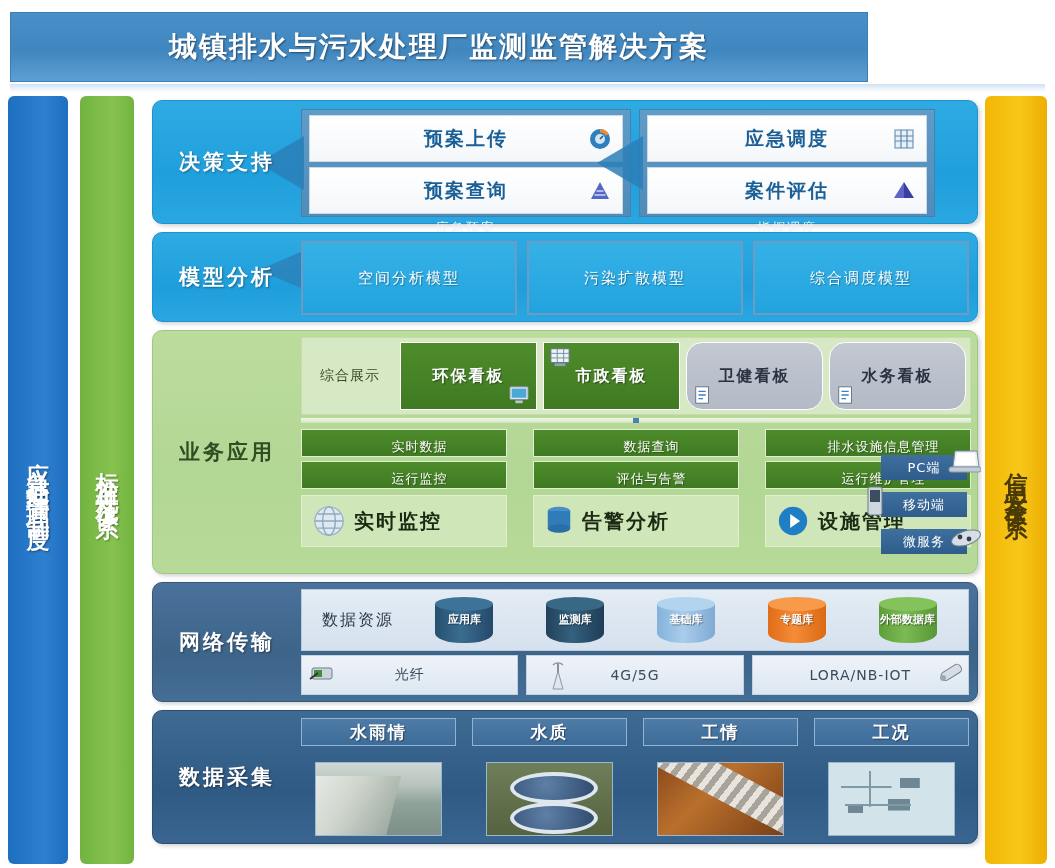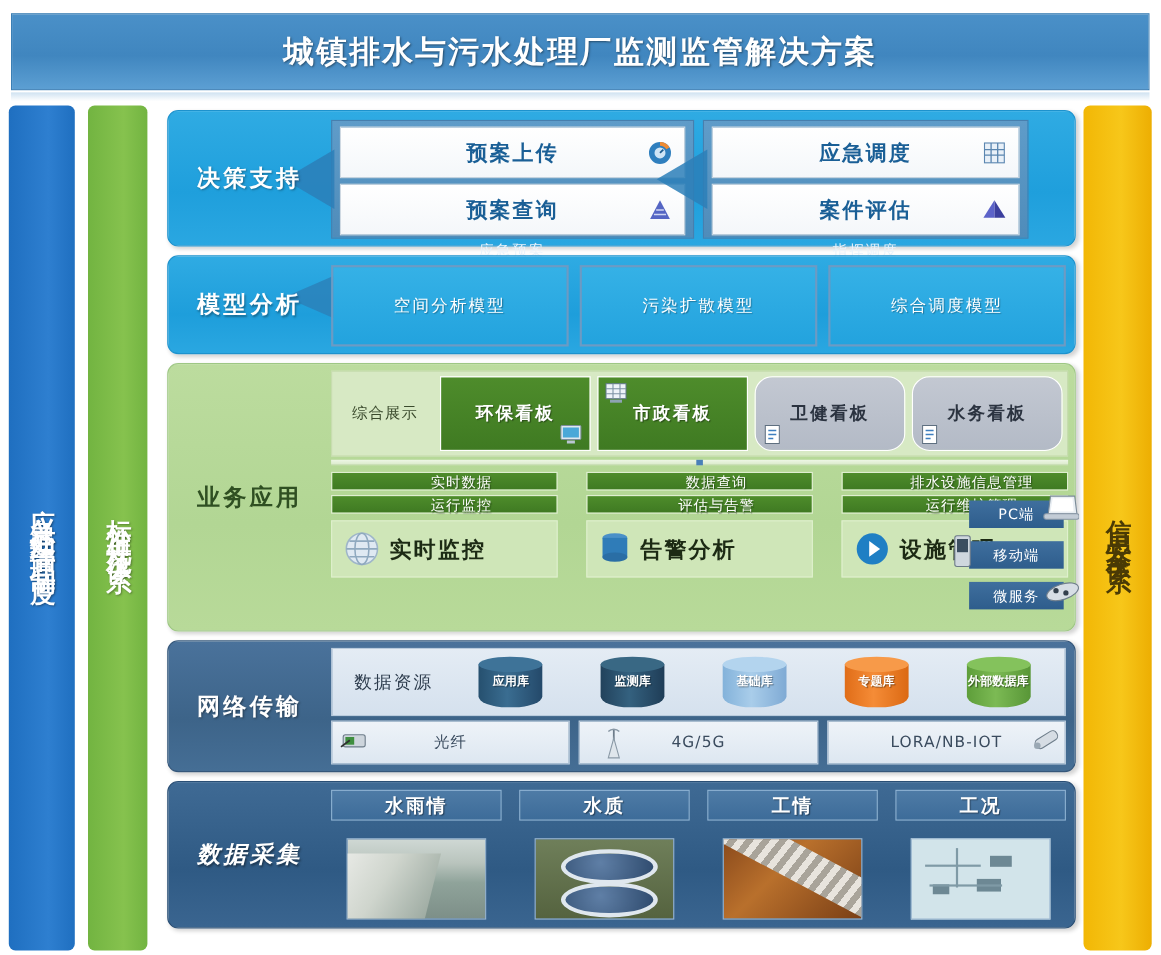--- a/index.html
+++ b/index.html
@@ -6,21 +6,21 @@
   body {
     width:1055px; height:868px;
     background:#ffffff;
     font-family:"DejaVu Sans","Liberation Sans",sans-serif;
     overflow:hidden; position:relative;
   }
   .page { width:1055px; height:868px; position:relative; background:#fff; }
 
   
   .title-bar{
-    position:absolute; left:10px; top:12px; width:1035px; height:70px;
+    position:absolute; left:10px; top:12px; width:858px; height:70px;
     background:linear-gradient(180deg,#4a90c8 0%,#4086bf 55%,#5c9fd3 100%);
     display:flex; align-items:center; justify-content:center;
     border:1px solid #3b7fb5;
   }
   .title-text{
     color:#ffffff; font-size:28px; font-weight:bold; letter-spacing:2px;
     text-shadow:1px 1px 2px rgba(0,0,0,.45);
   }
   .title-under{
     position:absolute; left:10px; top:84px; width:1035px; height:8px;
@@ -127,23 +127,23 @@
   .ico-tl{ left:5px; top:4px; }
   .ico-br{ right:6px; bottom:4px; }
   .ico-bl{ left:5px; bottom:4px; }
 
   .dash-sep{ height:5px; background:linear-gradient(180deg,#eef6e6,#dcebcd); margin:3px 0 6px 0; border-bottom:1px solid #cfe0bd;}
   .dash-sep i{ display:block; width:6px; height:5px; background:#4a80b8; margin:0 auto; }
 
   .biz-cols{ display:flex; gap:26px; }
   .biz-col{ flex:1; }
   .biz-btn{
-    height:17px; background:linear-gradient(180deg,#4e8c2b,#3f7a22);
+    height:28px; background:linear-gradient(180deg,#4e8c2b,#3f7a22);
     border:1px solid #dfeed0; margin-bottom:4px;
-    display:flex; align-items:flex-start; justify-content:center;padding-left:31px;
+    display:flex; align-items:flex-end; justify-content:center;padding-left:31px;
   }
   .biz-btn span{ color:#fff; font-size:13px; letter-spacing:1px; text-shadow:1px 1px 1px rgba(0,0,0,.35); }
   .biz-big{
     margin-top:6px; height:52px; background:#cfe6b8; border:1px solid #dff0cd;
     display:flex; align-items:center; gap:8px; padding-left:10px; position:relative;
   }
   .biz-big .t{ color:#1c2a14; font-size:20px; font-weight:bold; letter-spacing:2px; }
 
   .clients{ position:absolute; right:4px; top:118px; width:86px; }
   .client-chip{
@@ -183,21 +183,21 @@
     display:flex; align-items:center; justify-content:center; position:relative;
   }
   .net-chip span{ color:#3a4b5e; font-size:14px; letter-spacing:1px; }
 
   
   #layer-data{
     height:134px;
     background:linear-gradient(180deg,#3f6a94,#2f5a84 60%,#3a6590);
     border:1px solid #2a4f75;
   }
-  #layer-data .layer-label{ color:#fff; text-shadow:1px 1px 2px rgba(0,0,0,.45);font-style:italic; }
+  #layer-data .layer-label{ color:#fff; text-shadow:1px 1px 2px rgba(0,0,0,.45); }
   .data-row{ position:absolute; left:148px; top:7px; right:8px; bottom:7px; display:flex; gap:16px; }
   .data-card{ flex:1; display:flex; flex-direction:column;gap:13px; }
   .data-cap{
     height:28px; background:linear-gradient(180deg,#4e7ba6,#3d6c99); border:1px solid #8fb4d4;
     display:flex; align-items:center; justify-content:center;
   }
   .data-cap span{ color:#fff; font-size:17px; font-weight:bold; letter-spacing:2px; text-shadow:1px 1px 1px rgba(0,0,0,.4); }
   .data-img{ flex:1; margin:3px 14px 0 14px; border:1px solid #9ab6d0; overflow:hidden; position:relative; }
 
   .ph-rain{ background:linear-gradient(180deg,#cfd8d4 0%,#b9c4bd 30%,#8fa39a 55%,#7d8f88 100%); }

